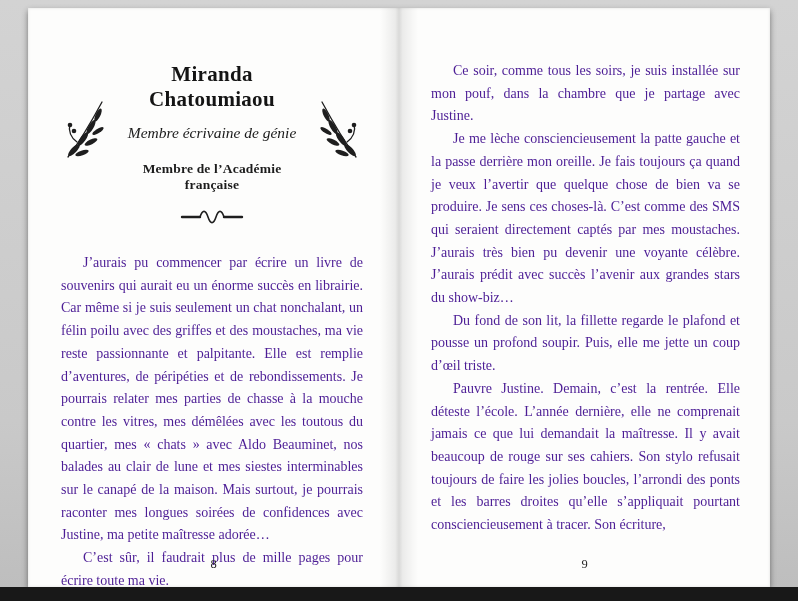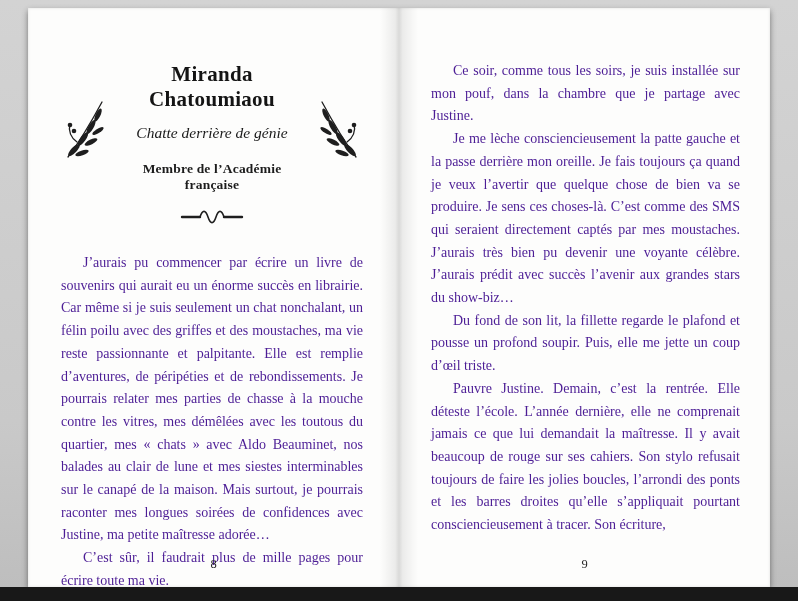--- a/index.html
+++ b/index.html
@@ -88,21 +88,21 @@
               <ellipse cx="21" cy="58" rx="7" ry="2.4" transform="rotate(-18 21 58)"></ellipse>
               <ellipse cx="30" cy="47" rx="7" ry="2.4" transform="rotate(-26 30 47)"></ellipse>
               <ellipse cx="37" cy="36" rx="6.5" ry="2.2" transform="rotate(-32 37 36)"></ellipse>
               <circle cx="9" cy="30" r="2.3"></circle>
               <circle cx="13" cy="36" r="2.3"></circle>
             </g>
           </svg>
 
           <div class="header-text">
             <h1 class="title">Miranda Chatoumiaou</h1>
-            <div class="subtitle">Chatte derrière de génie</div>
+            <div class="subtitle">Membre écrivaine de génie</div>
             <div class="affiliation">Membre de l’Académie française</div>
           </div>
 
           <svg class="laurel mirror" width="54" height="66" viewBox="0 0 54 66" aria-hidden="true">
             <g stroke="#1e1e1e" fill="none" stroke-width="1.3" stroke-linecap="round">
               <path d="M7 62 C 16 50, 27 33, 41 7"></path>
               <path d="M16 47 C 10 43, 7 36, 9 29"></path>
             </g>
             <g fill="#1e1e1e">
               <ellipse cx="13" cy="55" rx="8" ry="2.7" transform="rotate(-46 13 55)"></ellipse>

